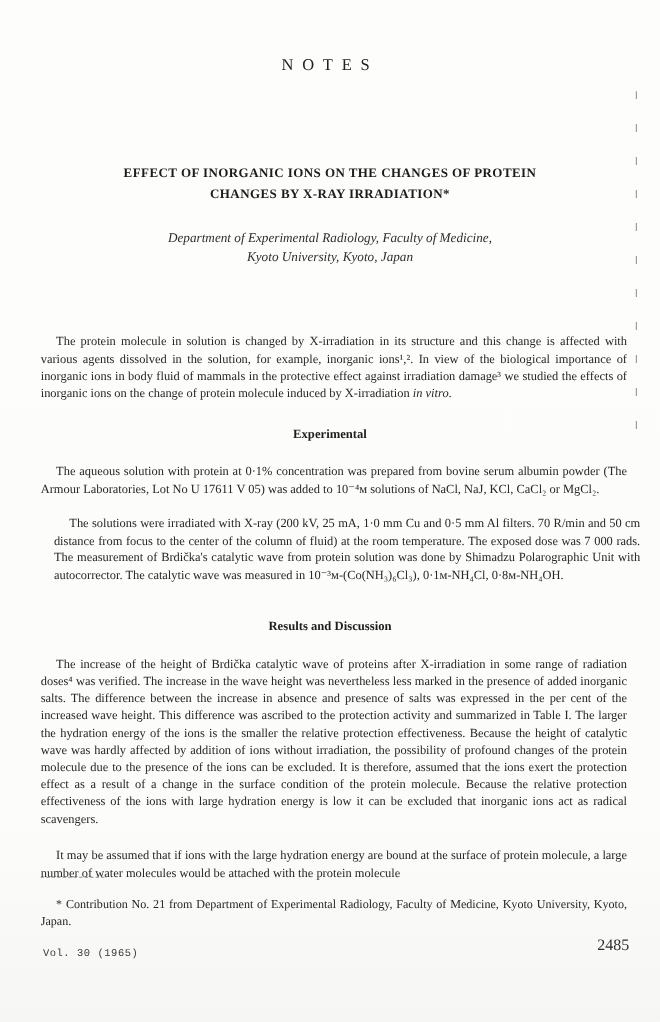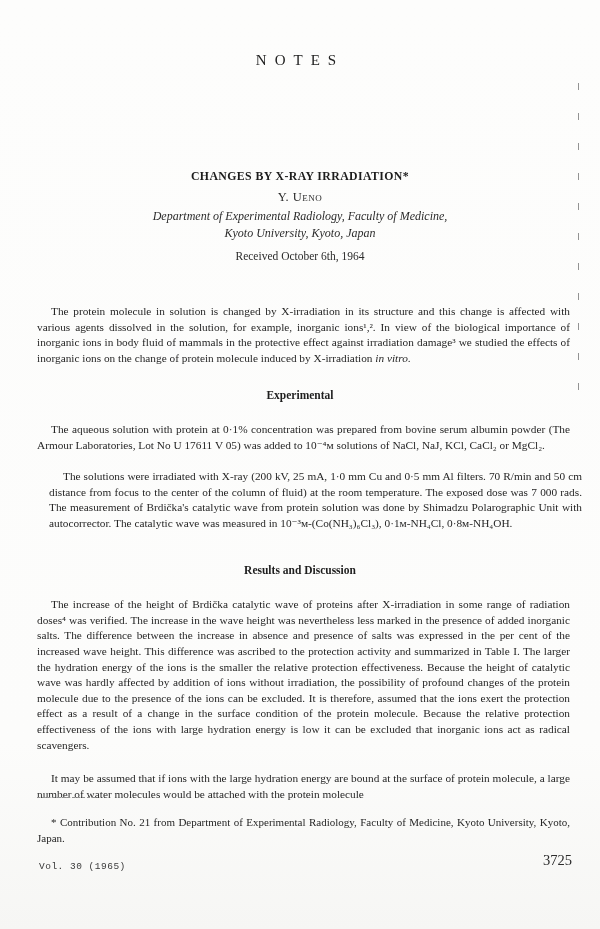--- a/index.html
+++ b/index.html
@@ -101,32 +101,30 @@
   em { }
 </style>
 </head>
 <body>
 
 <div class="page">
 
   <div class="abs centered running-head">NOTES</div>
 
   <div class="abs centered title">
-    <br>
+    <span>EFFECT OF INORGANIC IONS ON THE CHANGES OF PROTEIN</span><br>
     <span>CHANGES BY X-RAY IRRADIATION*</span>
   </div>
 
-  <div class="abs centered author">Y. Ueno</div>
 
   <div class="abs centered affiliation">
     <span>Department of Experimental Radiology, Faculty of Medicine,</span><br>
     <span>Kyoto University, Kyoto, Japan</span>
   </div>
 
-  <div class="abs centered received">Received October 6th, 1964</div>
 
   <p class="abs body-text p-intro">
     <span>The protein molecule in solution is changed by X-irradiation in its structure and this change is affected with various agents dissolved in the solution, for example, inorganic ions¹,². In view of the biological importance of inorganic ions in body fluid of mammals in the protective effect against irradiation damage³ we studied the effects of inorganic ions on the change of protein molecule induced by X-irradiation </span><em>in vitro</em><span>.</span>
   </p>
 
   <div class="abs centered section-heading h-exp">Experimental</div>
 
   <p class="abs body-text p-exp1">The aqueous solution with protein at 0·1% concentration was prepared from bovine serum albumin powder (The Armour Laboratories, Lot No U 17611 V 05) was added to 10⁻⁴ᴍ solutions of NaCl, NaJ, KCl, CaCl₂ or MgCl₂.</p>
 
   <p class="abs body-text p-exp2">The solutions were irradiated with X-ray (200 kV, 25 mA, 1·0 mm Cu and 0·5 mm Al filters. 70 R/min and 50 cm distance from focus to the center of the column of fluid) at the room temperature. The exposed dose was 7 000 rads. The measurement of Brdička's catalytic wave from protein solution was done by Shimadzu Polarographic Unit with autocorrector. The catalytic wave was measured in 10⁻³ᴍ-(Co(NH₃)₆Cl₃), 0·1ᴍ-NH₄Cl, 0·8ᴍ-NH₄OH.</p>
@@ -136,17 +134,17 @@
   <p class="abs body-text p-results1">The increase of the height of Brdička catalytic wave of proteins after X-irradiation in some range of radiation doses⁴ was verified. The increase in the wave height was nevertheless less marked in the presence of added inorganic salts. The difference between the increase in absence and presence of salts was expressed in the per cent of the increased wave height. This difference was ascribed to the protection activity and summarized in Table I. The larger the hydration energy of the ions is the smaller the relative protection effectiveness. Because the height of catalytic wave was hardly affected by addition of ions without irradiation, the possibility of profound changes of the protein molecule due to the presence of the ions can be excluded. It is therefore, assumed that the ions exert the protection effect as a result of a change in the surface condition of the protein molecule. Because the relative protection effectiveness of the ions with large hydration energy is low it can be excluded that inorganic ions act as radical scavengers.</p>
 
   <p class="abs body-text p-results2">It may be assumed that if ions with the large hydration energy are bound at the surface of protein molecule, a large number of water molecules would be attached with the protein molecule</p>
 
   <div class="abs footnote-rule"></div>
 
   <p class="abs body-text footnote">* Contribution No. 21 from Department of Experimental Radiology, Faculty of Medicine, Kyoto University, Kyoto, Japan.</p>
 
   <div class="abs footer-volume">Vol. 30 (1965)</div>
 
-  <div class="abs page-number">3725</div>
+  <div class="abs page-number">2485</div>
 
   <div class="abs artifact-line"></div>
 
 </div>
 
 </body></html>

